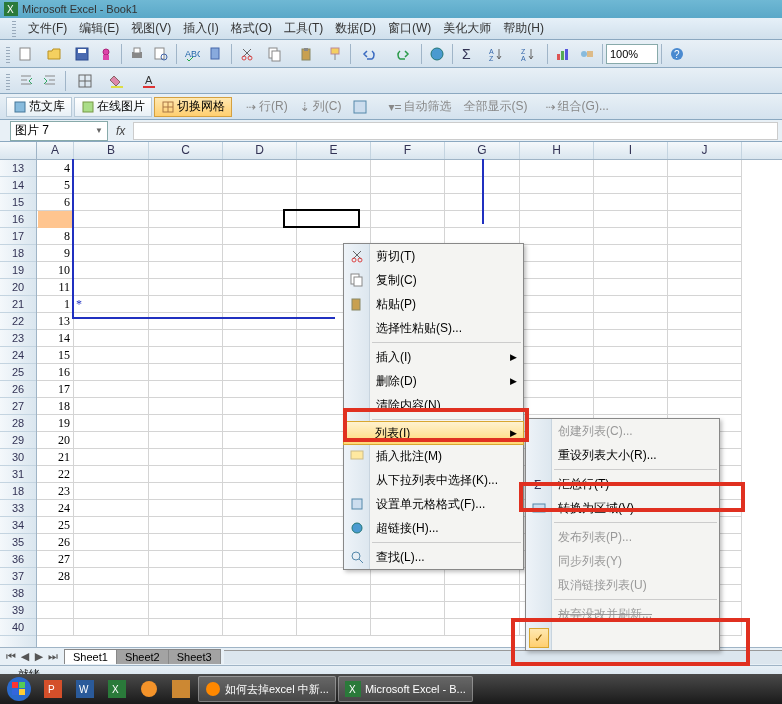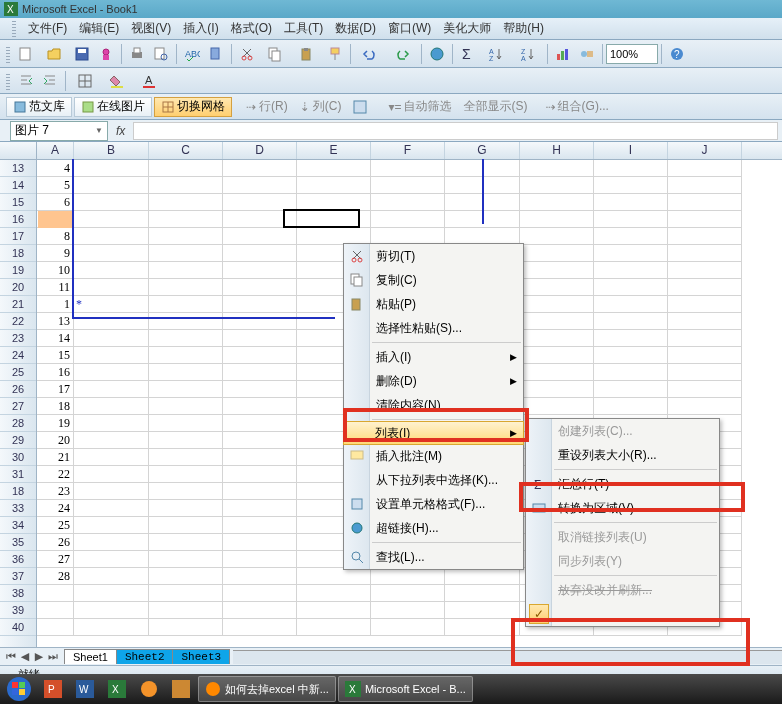--- a/index.html
+++ b/index.html
@@ -41,21 +41,21 @@
 .row-h { height: 17px; font-size: 11px; color: #335; text-align: center; border-bottom: 1px solid #c4d4e0; line-height: 16px; }
 
 .cells { position: absolute; left: 37px; top: 18px; right: 0; bottom: 0; }
 .cell { position: absolute; border-right: 1px solid #d4d4d4; border-bottom: 1px solid #d4d4d4; font-size: 12px; font-family: SimSun; text-align: right; padding-right: 3px; line-height: 16px; }
 
 
 .sheet-tabs { height: 18px; display: flex; align-items: center; background: #e8f0f6; border-top: 1px solid #9fb4c6; font-size: 11px; }
 .nav-btns { display: flex; padding: 0 4px; }
 .nav-btns div { width: 14px; text-align: center; color: #555; }
 .tab { padding: 1px 8px; background: #fff; border: 1px solid #888; border-bottom: none; margin-right: -1px; }
-.tab.inactive { background: #0ea5e9; font-family: Liberation Mono, monospace; }
+.tab.inactive { background: #a3a3a3; }
 .tab-strip { flex: 1; border-top: 1px solid #999; background: #dce6ee; height: 14px; margin-left: 4px; }
 
 
 .status-bar { height: 18px; background: linear-gradient(#e8f0f6,#d0e0ec); font-size: 11px; padding-left: 18px; display: flex; align-items: center; border-top: 1px solid #9fb4c6; }
 
 
 .taskbar { position: absolute; left: 0; right: 0; bottom: 0; height: 30px; background: linear-gradient(#4a4a4a, #1a1a1a); display: flex; align-items: center; }
 .start-orb { width: 38px; height: 30px; display: flex; align-items: center; justify-content: center; }
 .task-item { height: 26px; padding: 0 6px; display: flex; align-items: center; color: #fff; font-size: 11px; margin-right: 2px; border-radius: 2px; }
 .task-item.active { background: rgba(255,255,255,0.18); border: 1px solid rgba(255,255,255,0.3); }
@@ -783,24 +783,27 @@
   <div class="ctx-item">
       <span class="ctx-icon">
         <svg width="14" height="14">
           <rect x="1" y="3" width="12" height="8" fill="#cde" stroke="#58a"></rect>
         </svg>
       </span>
       <span>转换为区域(V)</span>
     </div>
   <div class="ctx-sep"></div>
   <div class="ctx-item disabled">
-      <span>取消链接列表(U)</span>
+      <span>发布列表(P)...</span>
     </div>
   <div class="ctx-item disabled">
       <span>同步列表(Y)</span>
+    </div>
+  <div class="ctx-item disabled">
+      <span>取消链接列表(U)</span>
     </div>
   <div class="ctx-sep"></div>
   <div class="ctx-item disabled" style="text-decoration:line-through">
       <span>放弃没改并刷新...</span>
     </div>
   <div class="ctx-item">
       <span class="ctx-check">✓</span>
     </div>
 </div>
 

